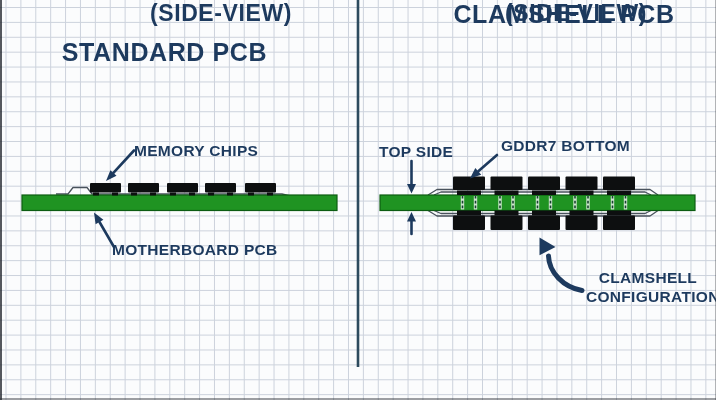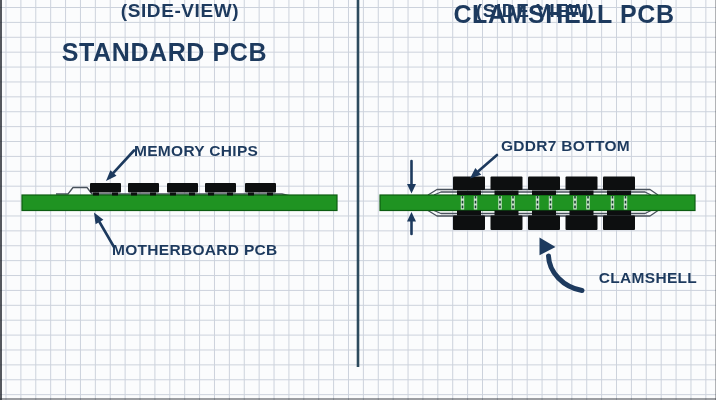--- a/index.html
+++ b/index.html
@@ -21,21 +21,21 @@
   .edge-bottom{left:0;bottom:0;width:100%;height:2px;background:rgba(40,44,50,.45);}
   svg{position:absolute;left:0;top:0;}
   .lbl{
     position:absolute;
     color:var(--navy,#1d3a5e);
     font-weight:700;
     white-space:nowrap;
     letter-spacing:.3px;
   }
   .title{font-size:25px;letter-spacing:.6px;text-align:center;}
-  .subtitle{font-size:19px;letter-spacing:.6px;text-align:center;}
+  .subtitle{font-size:23px;letter-spacing:.6px;text-align:center;margin-left:41px;}
   .small{font-size:15.5px;}
   .cfg{text-align:center;line-height:18.5px;white-space:normal;}
   .divider{stroke:var(--divider,#2d4b5e);stroke-width:2.6;}
   .board{fill:var(--board-green,#1f9322);stroke:var(--board-edge,#0c5c12);stroke-width:1.2;}
   .chip{fill:var(--chip-black,#0d0f10);}
   .trace{stroke:var(--trace,#49525c);stroke-width:1.3;fill:none;stroke-linejoin:round;}
   .via-w{stroke:rgba(255,255,255,.78);stroke-width:3.4;}
   .via-d{stroke:#17402f;stroke-width:1.6;stroke-dasharray:2.6 2.2;}
   .arrow{stroke:var(--navy,#1d3a5e);stroke-width:2.6;fill:none;stroke-linecap:round;}
   .arrow-thick{stroke:var(--navy,#1d3a5e);stroke-width:5;fill:none;stroke-linecap:round;}
@@ -197,22 +197,24 @@
 
   <div class="lbl title" style="left:0;top:32;width:329px;margin-top:38px;">STANDARD PCB</div>
   <div class="lbl subtitle" style="left:0;top:60;width:360px;">(SIDE-VIEW)</div>
 
   <div class="lbl small" style="left:134px;top:142px;">MEMORY CHIPS</div>
   <div class="lbl small" style="left:112px;top:241px;">MOTHERBOARD PCB</div>
 
   <div class="lbl title" style="left:356px;top:32;width:416px;">CLAMSHELL PCB</div>
   <div class="lbl subtitle" style="left:356px;top:60;width:358px;">(SIDE-VIEW)</div>
 
+  <div class="lbl small" style="left:379px;top:143px;">TOP SIDE</div>
   <div class="lbl small" style="left:501px;top:137px;">GDDR7 BOTTOM</div>
 
   <div class="lbl small cfg" style="left:586px;top:269px;width:124px;">
     <div>CLAMSHELL</div>
+    <div>CONFIGURATION</div>
   </div>
 
   <div class="edge edge-left"></div>
   <div class="edge edge-right"></div>
   <div class="edge edge-bottom"></div>
 </div>
 
 </body></html>

